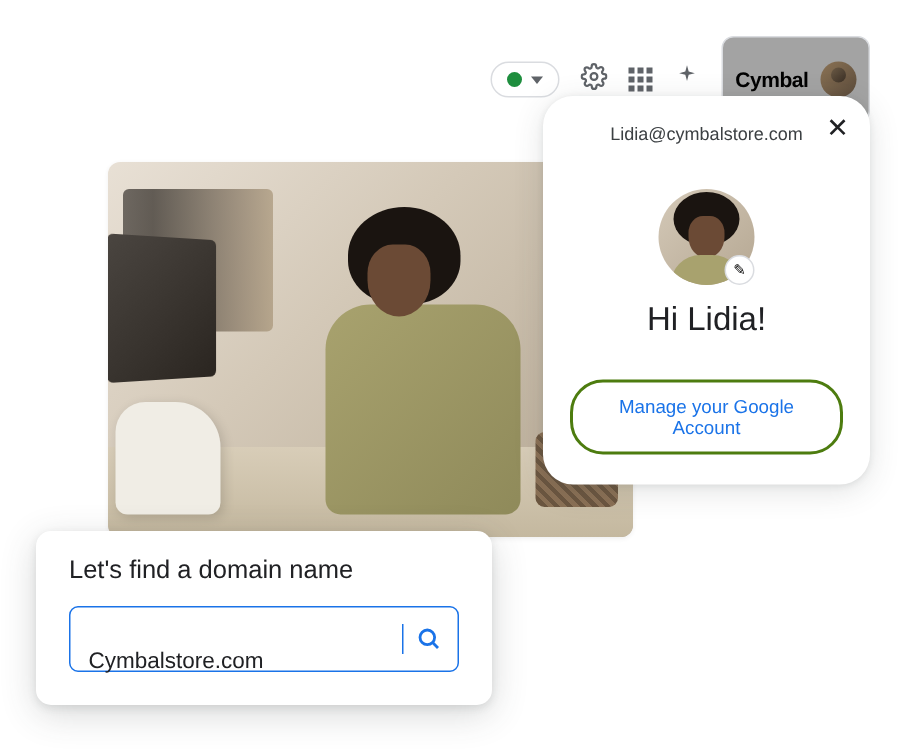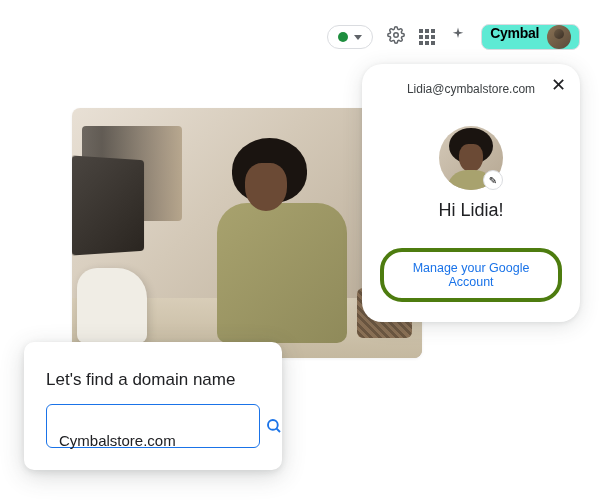--- a/index.html
+++ b/index.html
@@ -61,25 +61,26 @@
       background: #5f6368;
       width: 4px;
       height: 4px;
     }
     .sparkle-icon svg {
       width: 18px;
       height: 18px;
     }
     .brand-chip {
       display: flex;
+      align-items: center;
       gap: 8px;
-      padding: 0 8px;
+      padding: 16px 8px;
       border: 1px solid #dadce0;
       border-radius: 8px;
-      background: #5eead4;
+      background: #a3a3a3;
     }
     .brand-text {
       font-weight: 700;
       font-size: 14px;
       letter-spacing: -0.3px;
     }
     .brand-avatar {
       width: 24px;
       height: 24px;
       border-radius: 50%;
@@ -275,49 +276,49 @@
       border-radius: 50%;
       border: 1px solid #dadce0;
       display: flex;
       align-items: center;
       justify-content: center;
       font-size: 10px;
       cursor: pointer;
     }
     .greeting {
       text-align: center;
-      font-size: 18px;
+      font-size: 22px;
       font-weight: 400;
       color: #202124;
       margin-bottom: 2px;
     }
     .manage-btn {
       display: block;
       width: 100%;
       padding: 9px 12px;
-      border: 4px solid #4d7c0f;
+      border: 2px solid #4d7c0f;
       border-radius: 22px;
       background: white;
       color: #1a73e8;
       font-size: 12.5px;
       font-weight: 500;
       cursor: pointer;
       margin-top: 27px;
     }
     
     
     .domain-card {
       position: absolute;
       bottom: 30px;
       left: 24px;
-      width: 258px;
+      width: 304px;
       background: white;
       border-radius: 10px;
       box-shadow: 0 6px 24px rgba(60,64,67,0.2), 0 2px 6px rgba(60,64,67,0.12);
-      padding: 28px 22px 22px;
+      padding: 16px 22px 22px;
       z-index: 10;
     }
     .domain-heading {
       font-size: 17px;
       font-weight: 400;
       color: #202124;
       margin-bottom: 14px;
     }
     .search-field {
       display: flex;

